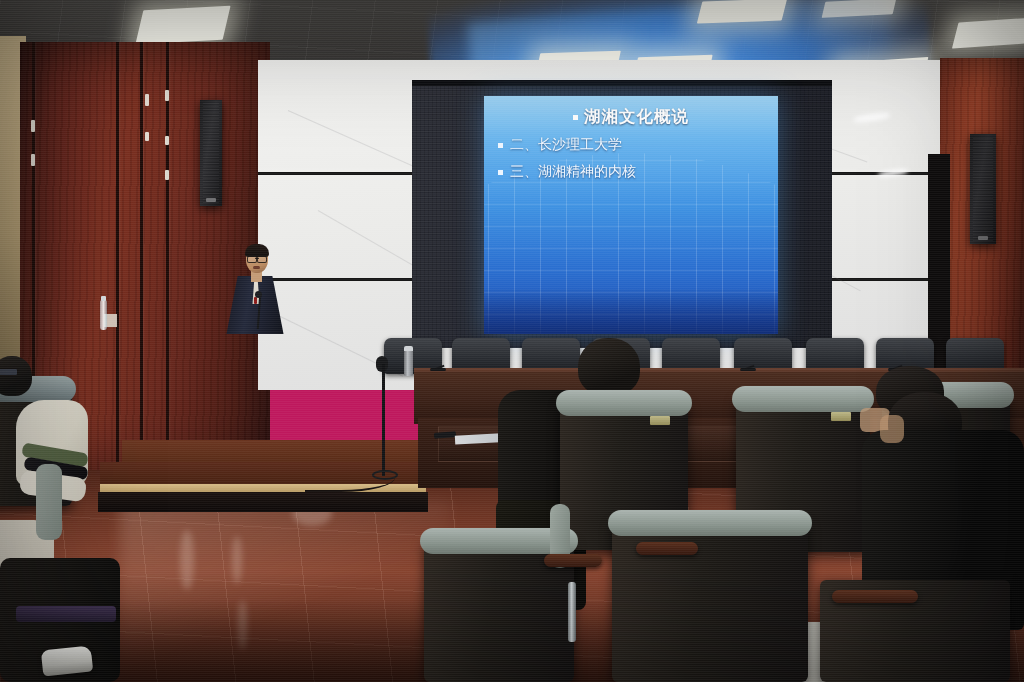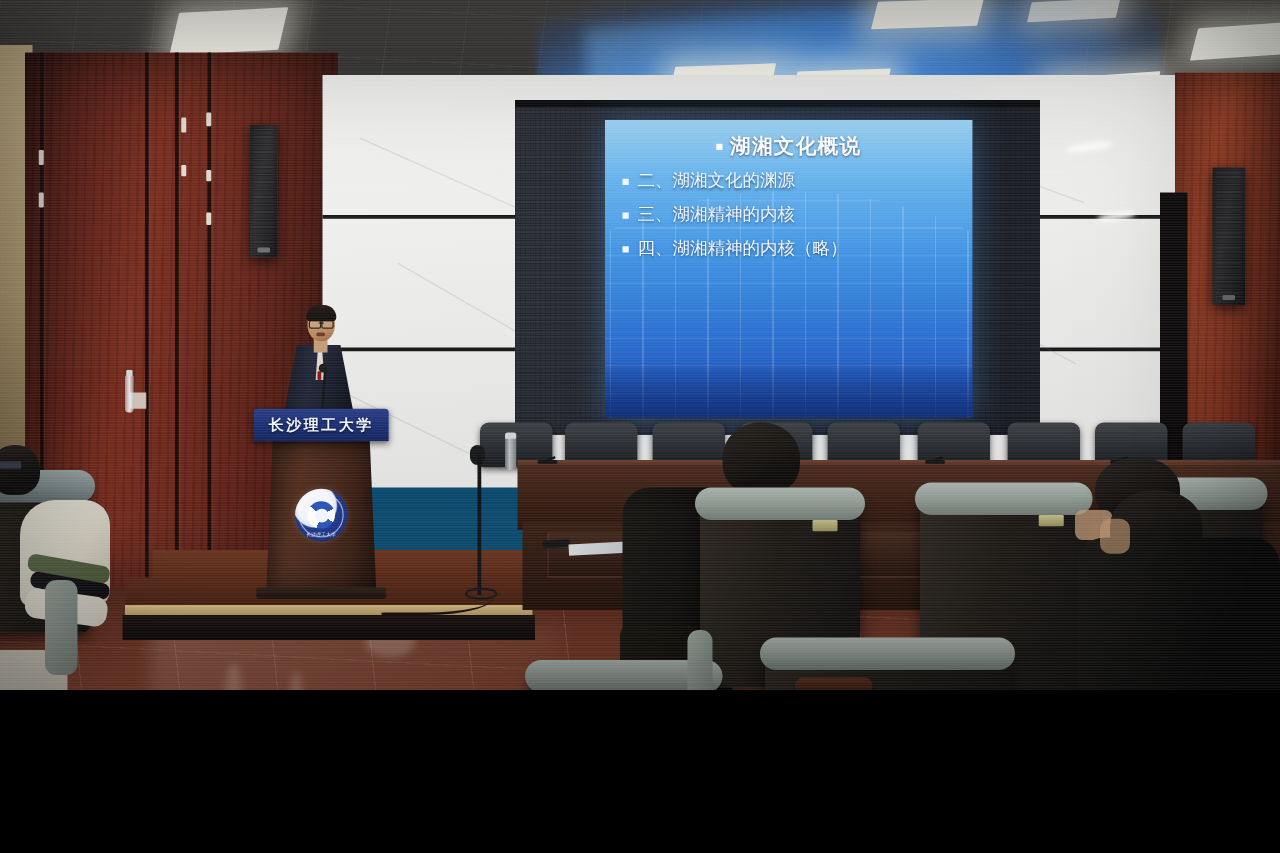--- a/index.html
+++ b/index.html
@@ -1,18 +1,18 @@
 <!DOCTYPE html>
 <html><head>
 <meta charset="utf-8">
 <style>
   html,body{margin:0;padding:0;background:#000;}
   body{font-family:"Liberation Sans",sans-serif;}
 
-  #scene{position:relative;width:1024px;height:552px;overflow:hidden;background:#0c4a6e;}
+  #scene{position:relative;width:1024px;height:682px;overflow:hidden;background:#be185d;}
 
   
   .ceiling{position:absolute;left:0;top:0;width:1024px;height:112px;
     background:linear-gradient(180deg,#4a4845 0%,#3c3a38 40%,#312f2e 100%);
     overflow:hidden;}
   .ceil-grid{position:absolute;inset:0;opacity:.5;
     background-image:
       repeating-linear-gradient(97deg, rgba(255,255,255,.10) 0 1px, transparent 1px 62px),
       repeating-linear-gradient(3deg, rgba(255,255,255,.08) 0 1px, transparent 1px 40px);}
   .ceil-blueglow{position:absolute;left:430px;top:-10px;width:500px;height:120px;
@@ -304,23 +304,22 @@
     <div class="tex"></div>
   </div>
 
   <div class="screen">
     <div class="screen-globe"></div>
     <div class="screen-globe2"></div>
     <div class="slide-title">
       <span class="bullet"></span><span>湖湘文化概说</span>
     </div>
     <ul class="slide-list">
-      <li><span class="bullet"></span><span>二、湖湘文化的渊源</span></li>
+      <li><span class="bullet"></span><span>二、长沙理工大学</span></li>
       <li><span class="bullet"></span><span>三、湖湘精神的内核</span></li>
-      <li><span class="bullet"></span><span>四、湖湘精神的内核（略）</span></li>
     </ul>
     <div class="screen-bottom-glow"></div>
   </div>
 
   <div class="floor">
     <div class="floor-tiles"></div>
     <div class="floor-gloss" style="left:180px;top:60px;width:14px;height:60px;"></div>
     <div class="floor-gloss" style="left:232px;top:66px;width:10px;height:48px;"></div>
     <div class="floor-gloss" style="left:292px;top:30px;width:40px;height:26px;"></div>
     <div class="floor-gloss" style="left:236px;top:22px;width:26px;height:16px;"></div>
@@ -345,33 +344,20 @@
     <div class="sp-glasses">
         <i class="l"></i>
         <i class="r"></i>
         <b></b>
       </div>
     <div class="sp-mouth"></div>
   </div>
   <div class="mic-stand"></div>
   <div class="mic-head"></div>
 
-  <div class="podium">
-    <div class="podium-body"></div>
-    <div class="podium-top">
-      <div class="podium-top-text">长沙理工大学</div>
-    </div>
-    <div class="emblem">
-      <div class="ring"></div>
-      <div class="core"></div>
-      <div class="core2"></div>
-      <div class="emblem-label">长沙理工大学</div>
-    </div>
-    <div class="podium-base"></div>
-  </div>
   <div class="bottle">
       <div class="cap"></div>
     </div>
 
   <div class="exec-chair" style="left:384px;"></div>
   <div class="exec-chair" style="left:452px;"></div>
   <div class="exec-chair" style="left:522px;"></div>
   <div class="exec-chair" style="left:592px;"></div>
   <div class="exec-chair" style="left:662px;"></div>
   <div class="exec-chair" style="left:734px;"></div>

